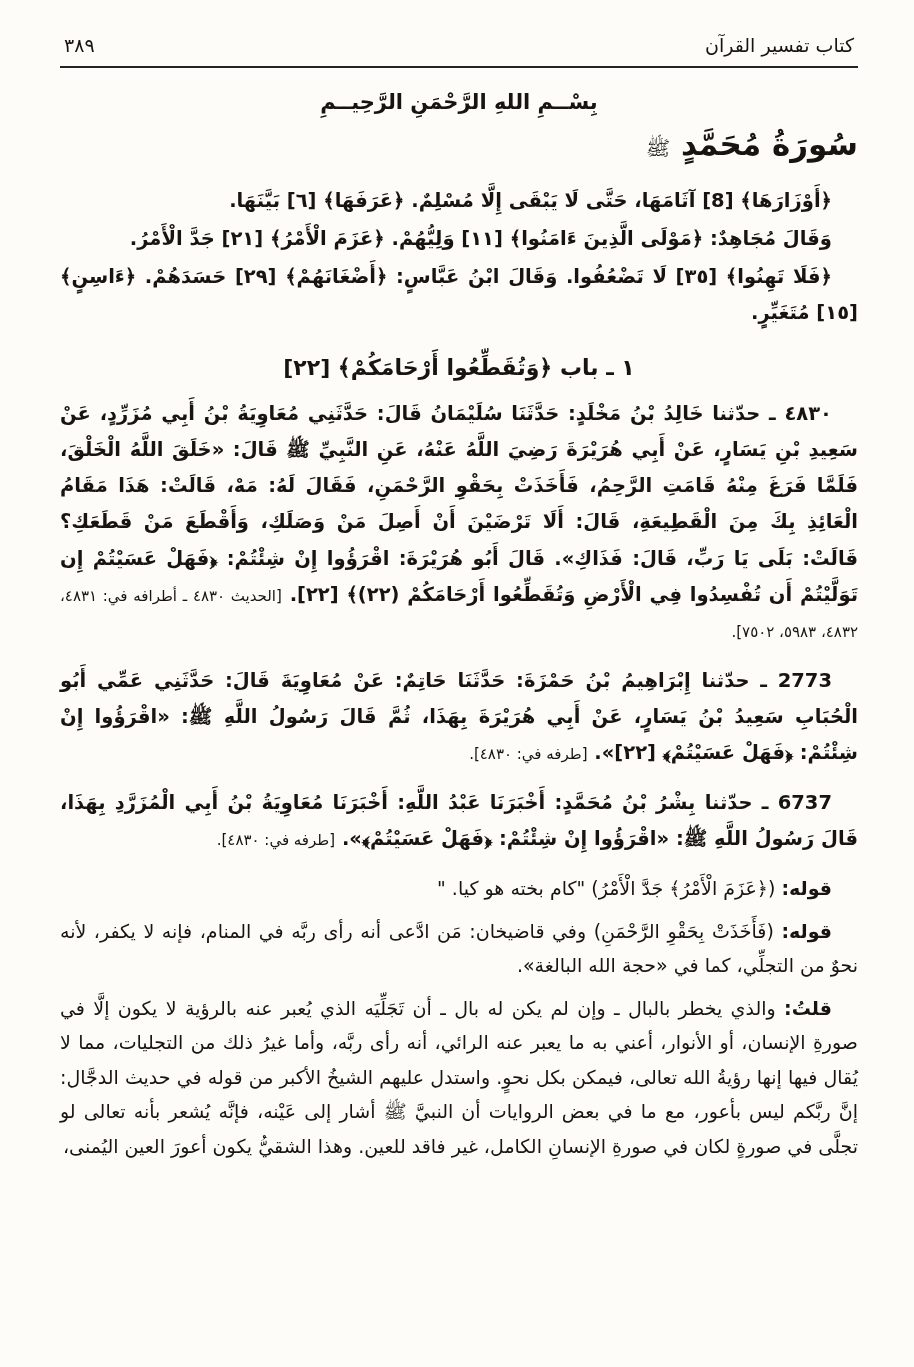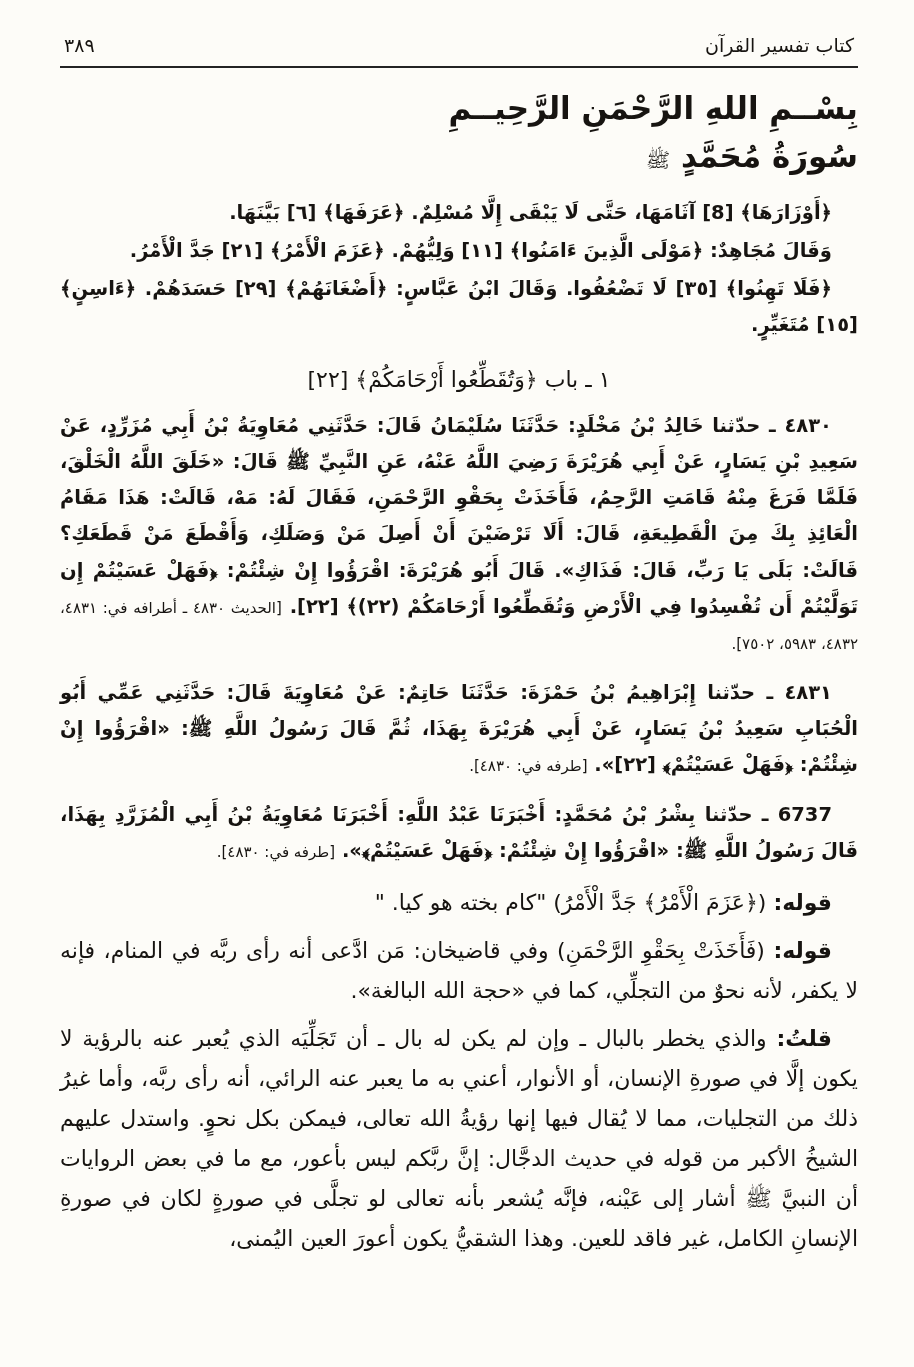--- a/index.html
+++ b/index.html
@@ -21,22 +21,22 @@
     align-items: baseline;
     font-size: 19px;
     padding: 0 4px 10px 4px;
   }
   .header-rule {
     border: none;
     border-top: 2px solid #232323;
     margin: 0 0 16px 0;
   }
   .basmala {
-    text-align: right;
-    font-size: 31px;
+    text-align: center;
+    font-size: 21px;
     font-weight: bold;
     margin: 22px 0 6px 0;
     letter-spacing: 1px;
   }
   .surah-title {
     text-align: right;
     font-size: 31px;
     font-weight: bold;
     margin: 12px 0 18px 0;
   }
@@ -45,39 +45,39 @@
     font-weight: bold;
     font-size: 19.5px;
     line-height: 1.85;
     text-align: justify;
     margin: 0 0 2px 0;
     text-indent: 26px;
   }
   .bab-heading {
     text-align: center;
     font-size: 22px;
-    font-weight: normal;
+    font-weight: bold;
     margin: 24px 0 16px 0;
   }
   .hadith {
     font-weight: bold;
     font-size: 19.5px;
     line-height: 1.85;
     text-align: justify;
     margin: 8px 0 14px 0;
     text-indent: 26px;
   }
   .hadith-lead { font-weight: bold; }
   .hadith-ref {
     font-weight: normal;
     font-size: 15px;
   }
   .commentary {
     font-weight: normal;
-    font-size: 22px;
+    font-size: 19px;
     line-height: 1.82;
     text-align: justify;
     margin: 0 0 8px 0;
     text-indent: 26px;
   }
   .comm-lead { font-weight: bold; }
 </style>
 </head>
 <body>
 
@@ -102,21 +102,21 @@
 
   <h2 class="bab-heading">١ ـ باب ﴿وَتُقَطِّعُوا أَرْحَامَكُمْ﴾ [٢٢]</h2>
 
   <p class="hadith">
     <span class="hadith-lead">٤٨٣٠ ـ حدّثنا</span>
     <span>خَالِدُ بْنُ مَخْلَدٍ: حَدَّثَنَا سُلَيْمَانُ قَالَ: حَدَّثَنِي مُعَاوِيَةُ بْنُ أَبِي مُزَرِّدٍ، عَنْ سَعِيدِ بْنِ يَسَارٍ، عَنْ أَبِي هُرَيْرَةَ رَضِيَ اللَّهُ عَنْهُ، عَنِ النَّبِيِّ ﷺ قَالَ: «خَلَقَ اللَّهُ الْخَلْقَ، فَلَمَّا فَرَغَ مِنْهُ قَامَتِ الرَّحِمُ، فَأَخَذَتْ بِحَقْوِ الرَّحْمَنِ، فَقَالَ لَهُ: مَهْ، قَالَتْ: هَذَا مَقَامُ الْعَائِذِ بِكَ مِنَ الْقَطِيعَةِ، قَالَ: أَلَا تَرْضَيْنَ أَنْ أَصِلَ مَنْ وَصَلَكِ، وَأَقْطَعَ مَنْ قَطَعَكِ؟ قَالَتْ: بَلَى يَا رَبِّ، قَالَ: فَذَاكِ». قَالَ أَبُو هُرَيْرَةَ: اقْرَؤُوا إِنْ شِئْتُمْ: ﴿فَهَلْ عَسَيْتُمْ إِن تَوَلَّيْتُمْ أَن تُفْسِدُوا فِي الْأَرْضِ وَتُقَطِّعُوا أَرْحَامَكُمْ (٢٢)﴾ [٢٢].</span>
     <span class="hadith-ref">[الحديث ٤٨٣٠ ـ أطرافه في: ٤٨٣١، ٤٨٣٢، ٥٩٨٣، ٧٥٠٢].</span>
   </p>
 
   <p class="hadith">
-    <span class="hadith-lead">٤٨٣١ ـ حدّثنا</span>
+    <span class="hadith-lead">2773 ـ حدّثنا</span>
     <span>إِبْرَاهِيمُ بْنُ حَمْزَةَ: حَدَّثَنَا حَاتِمٌ: عَنْ مُعَاوِيَةَ قَالَ: حَدَّثَنِي عَمِّي أَبُو الْحُبَابِ سَعِيدُ بْنُ يَسَارٍ، عَنْ أَبِي هُرَيْرَةَ بِهَذَا، ثُمَّ قَالَ رَسُولُ اللَّهِ ﷺ: «اقْرَؤُوا إِنْ شِئْتُمْ: ﴿فَهَلْ عَسَيْتُمْ﴾ [٢٢]».</span>
     <span class="hadith-ref">[طرفه في: ٤٨٣٠].</span>
   </p>
 
   <p class="hadith">
     <span class="hadith-lead">6737 ـ حدّثنا</span>
     <span>بِشْرُ بْنُ مُحَمَّدٍ: أَخْبَرَنَا عَبْدُ اللَّهِ: أَخْبَرَنَا مُعَاوِيَةُ بْنُ أَبِي الْمُزَرَّدِ بِهَذَا، قَالَ رَسُولُ اللَّهِ ﷺ: «اقْرَؤُوا إِنْ شِئْتُمْ: ﴿فَهَلْ عَسَيْتُمْ﴾».</span>
     <span class="hadith-ref">[طرفه في: ٤٨٣٠].</span>
   </p>
 

